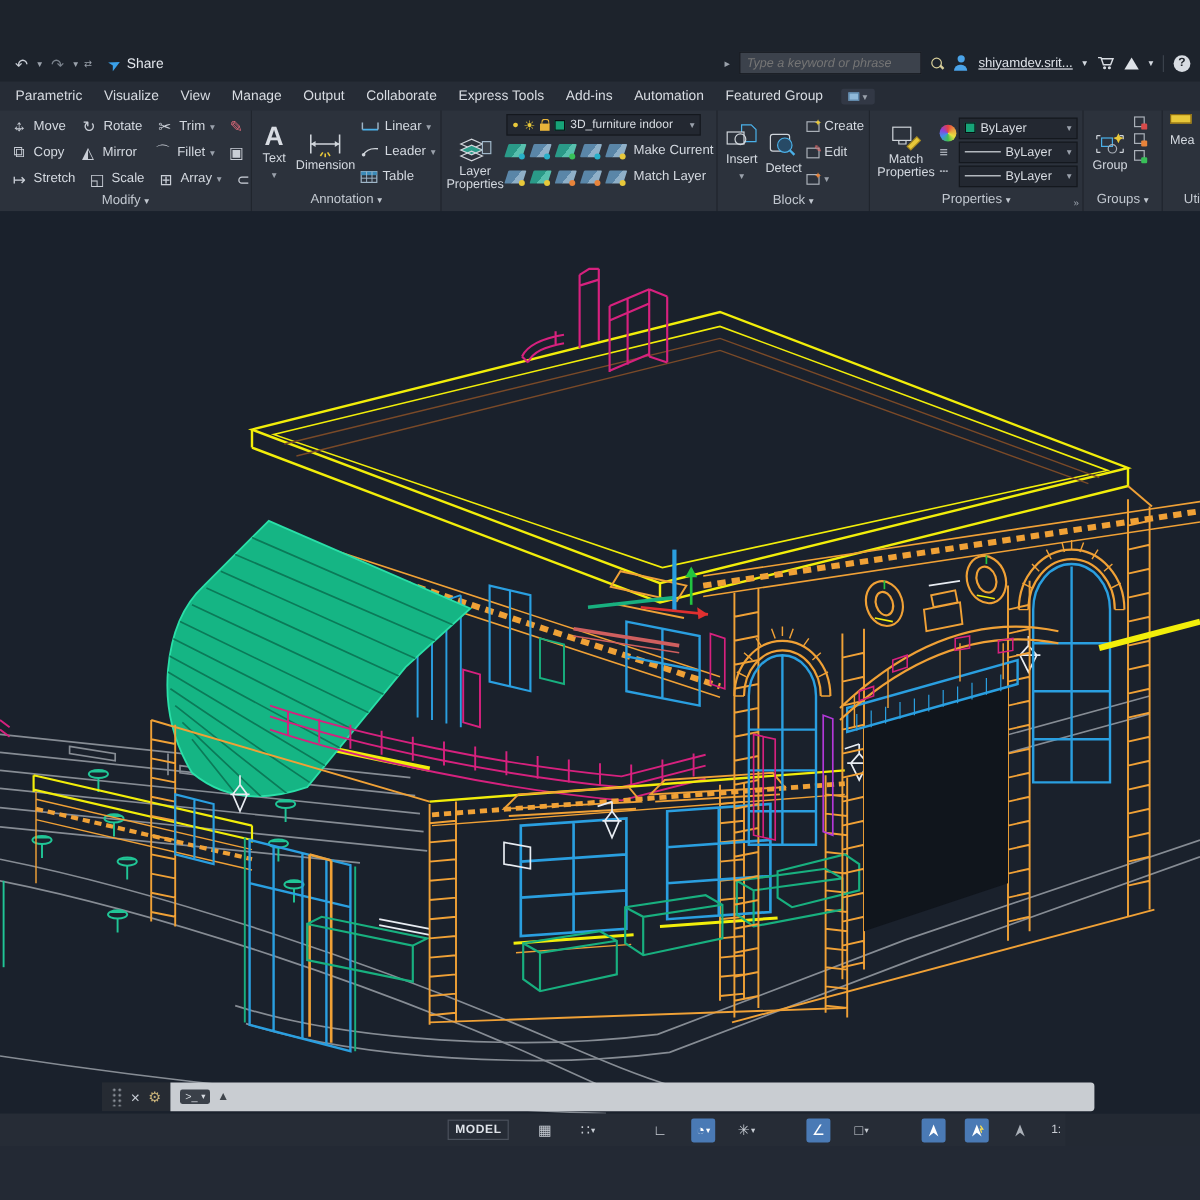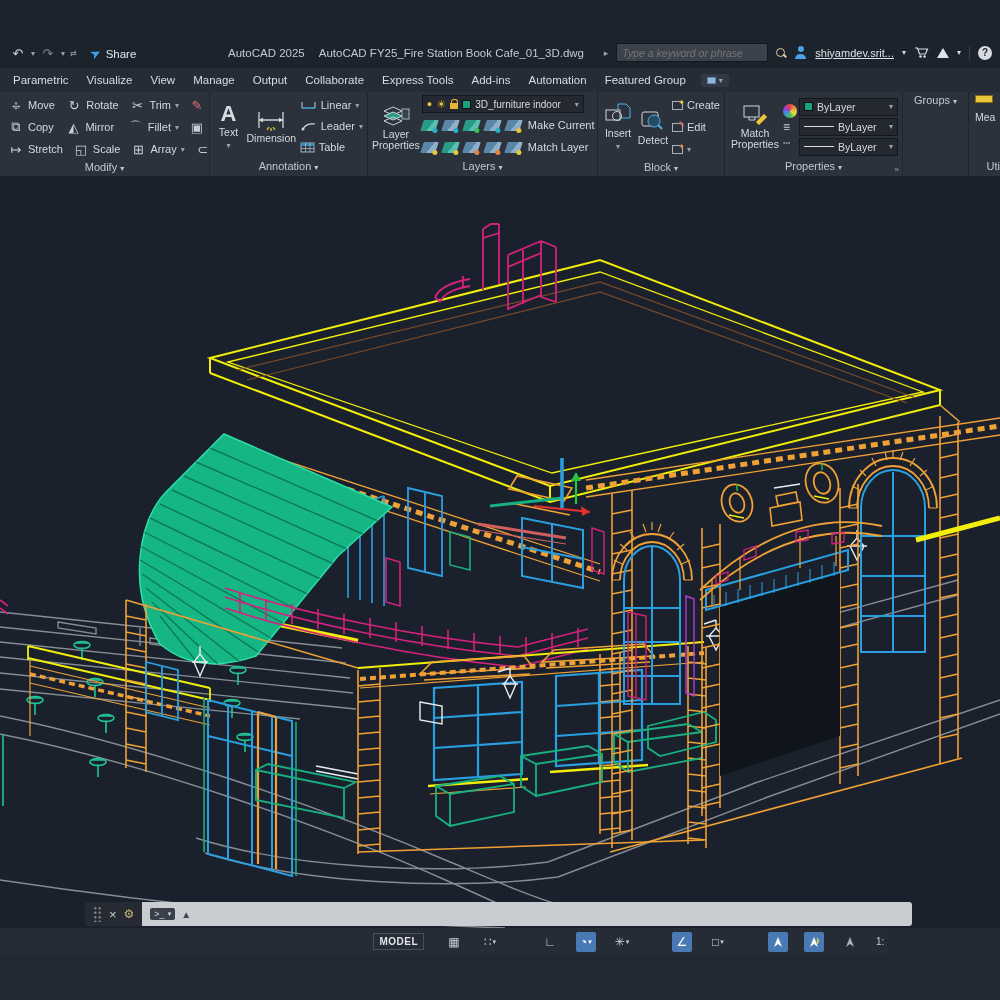--- a/index.html
+++ b/index.html
@@ -105,24 +105,20 @@
       <span class="ic">↶</span>
       <span class="caret">▾</span>
       <span class="ic dim">↷</span>
       <span class="caret">▾</span>
       <span class="caret">⇄</span>
       <span class="share">
         <span class="plane">➤</span>
         <span>Share</span>
       </span>
     </div>
-    <div class="apptitle">
-      <span>AutoCAD 2025</span>
-      <span>AutoCAD FY25_Fire Station Book Cafe_01_3D.dwg</span>
-    </div>
     <div class="tb-right">
       <span class="collapse">▸</span>
       <span class="searchbox">
         <input placeholder="Type a keyword or phrase" style="">
       </span>
       <span class="mag"></span>
       <span class="person"></span>
       <span class="username">shiyamdev.srit...</span>
       <span class="caret" style="font-size:8px">▾</span>
       <svg width="15" height="13">
@@ -319,21 +315,20 @@
               </span>
             <span class="rrow">
                 <span class="mi">
                   <span class="d y"></span>
                 </span>
                 <span style="margin-left:3px">Match Layer</span>
               </span>
           </div>
         </div>
       </div>
-      <div class="plabel"><span>Layers</span> <span class="caret">▾</span></div>
     </div>
 
     <div class="panel" style="width:127px">
       <div class="pbody">
         <div class="big" style="width:36px">
           <svg width="28" height="24">
             <path d="M14,2 h8 l4,4 v10 h-12 Z" fill="none" stroke="#4ab0e8"></path>
             <rect x="2" y="8" width="14" height="10" fill="#2c323c" stroke="#cfd4da"></rect>
             <circle cx="13" cy="14" r="4.5" fill="none" stroke="#cfd4da"></circle>
           </svg>
@@ -403,20 +398,42 @@
             <span>ByLayer</span>
             <span class="caret">▾</span>
           </div>
         </div>
       </div>
       <div class="plabel"><span>Properties</span> <span class="caret">▾</span></div>
       <span class="launcher">»</span>
     </div>
 
     <div class="panel" style="width:66px">
+      <div class="pbody">
+        <div class="big" style="width:36px">
+          <svg width="26" height="22">
+            <path d="M2,4 h3 M2,4 v3 M2,18 h3 M2,18 v-3 M24,4 h-3 M24,4 v3 M24,18 h-3 M24,18 v-3" stroke="#cfd4da"></path>
+            <rect x="6" y="6" width="9" height="7" fill="none" stroke="#4ab0e8"></rect>
+            <circle cx="15" cy="15" r="3.5" fill="none" stroke="#aab0b8"></circle>
+            <path d="M20,2 l1.4,3 3,1 -3,1.4 -1.4,3 -1.4,-3 -3,-1.4 3,-1 Z" fill="#e8c83a"></path>
+          </svg>
+          <span>Group</span>
+        </div>
+        <div class="col" style="gap:5px; padding-top:2px;">
+          <span class="gmi">
+              <span class="d" style="background:#d84a4a"></span>
+            </span>
+          <span class="gmi">
+              <span class="d" style="background:#e8833a"></span>
+            </span>
+          <span class="gmi">
+              <span class="d" style="background:#38c058"></span>
+            </span>
+        </div>
+      </div>
       <div class="plabel"><span>Groups</span> <span class="caret">▾</span></div>
     </div>
 
     <div class="panel" style="flex:1; border-right:none;">
       <div class="pbody" style="flex-direction:column; align-items:flex-start; gap:8px; padding-left:6px;">
         <span class="ruler"></span>
         <span style="font-size:10.5px">Mea</span>
       </div>
       <div class="plabel" style="text-align:right; padding-left:6px;"><span>Uti</span></div>
     </div>

